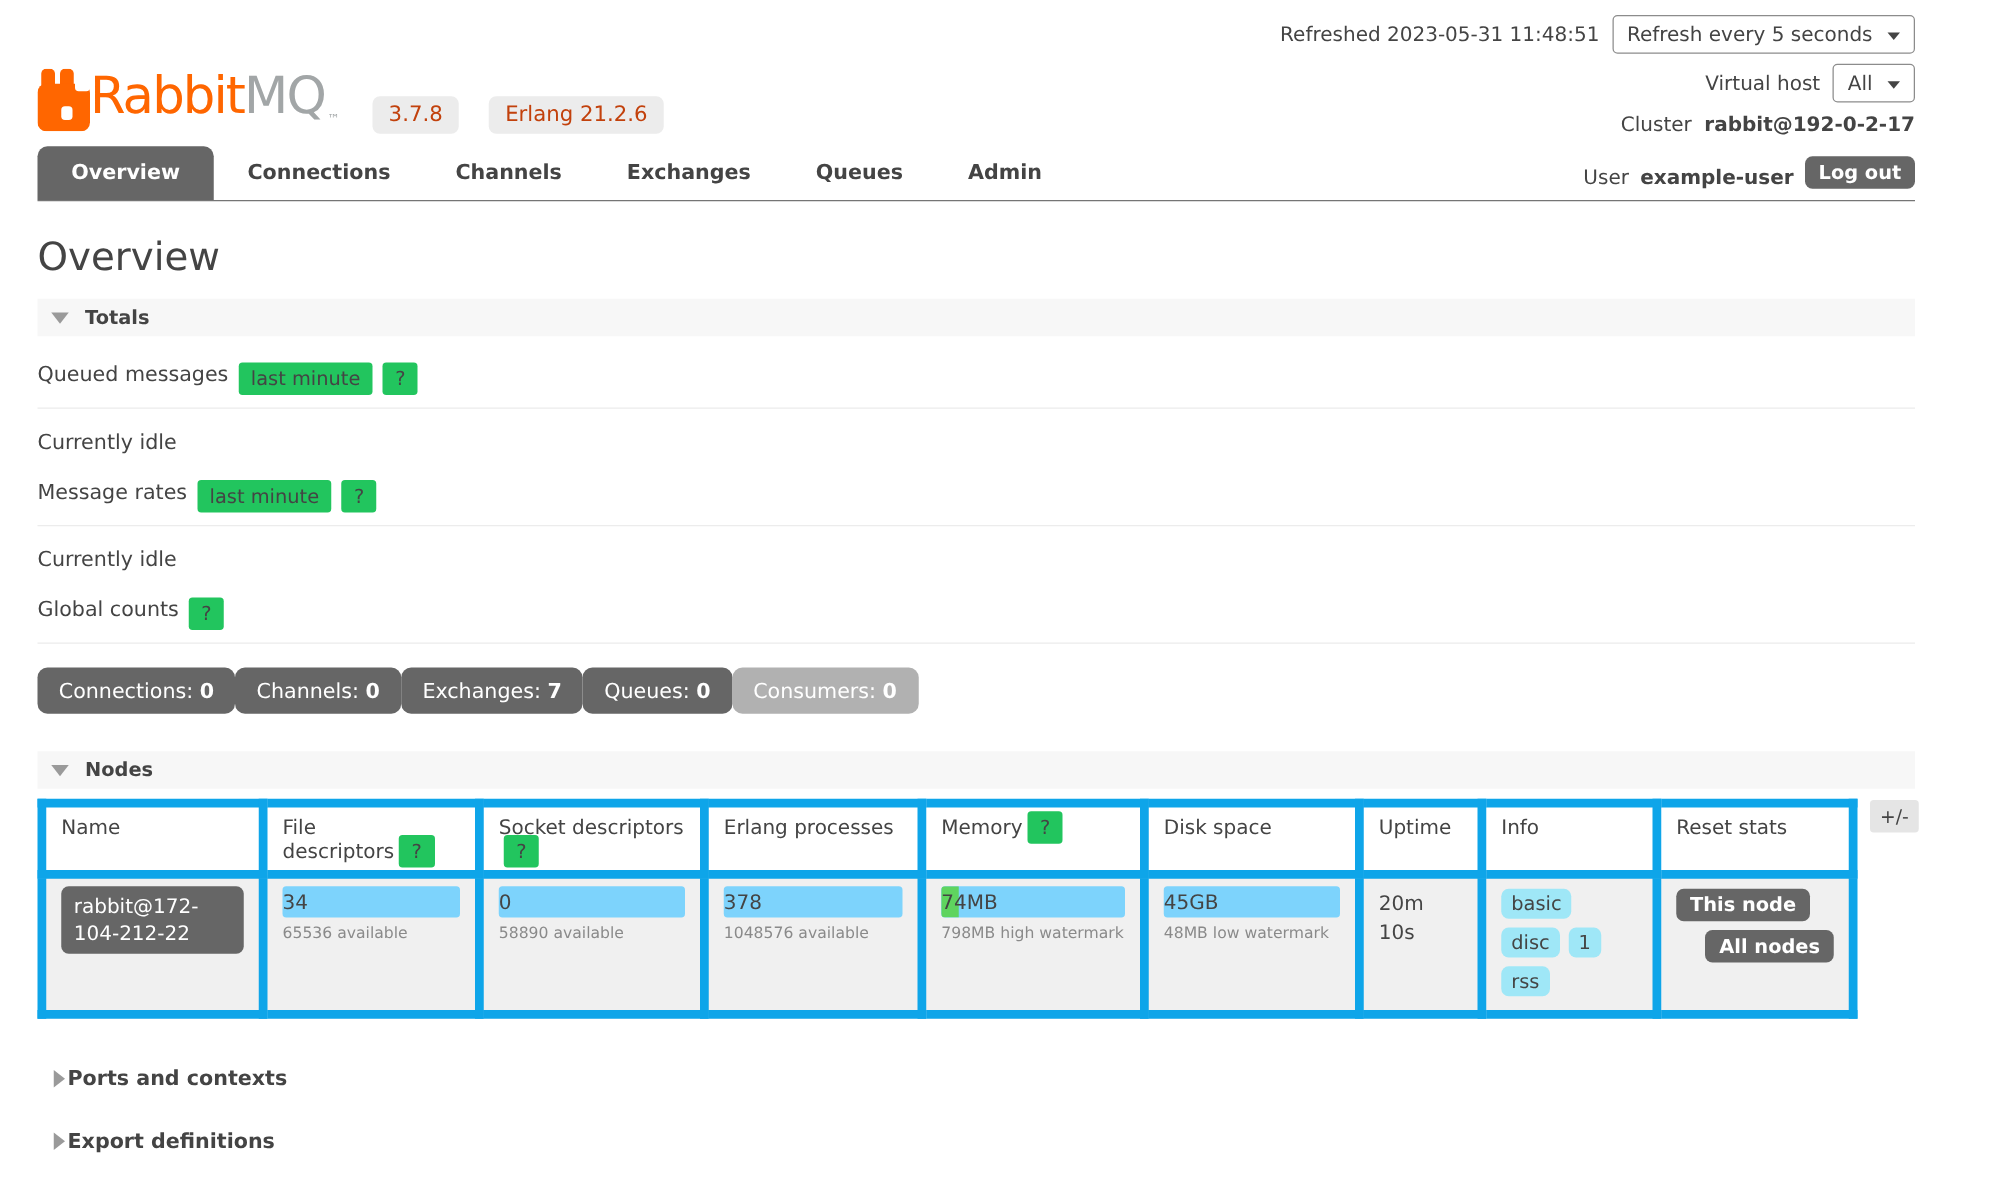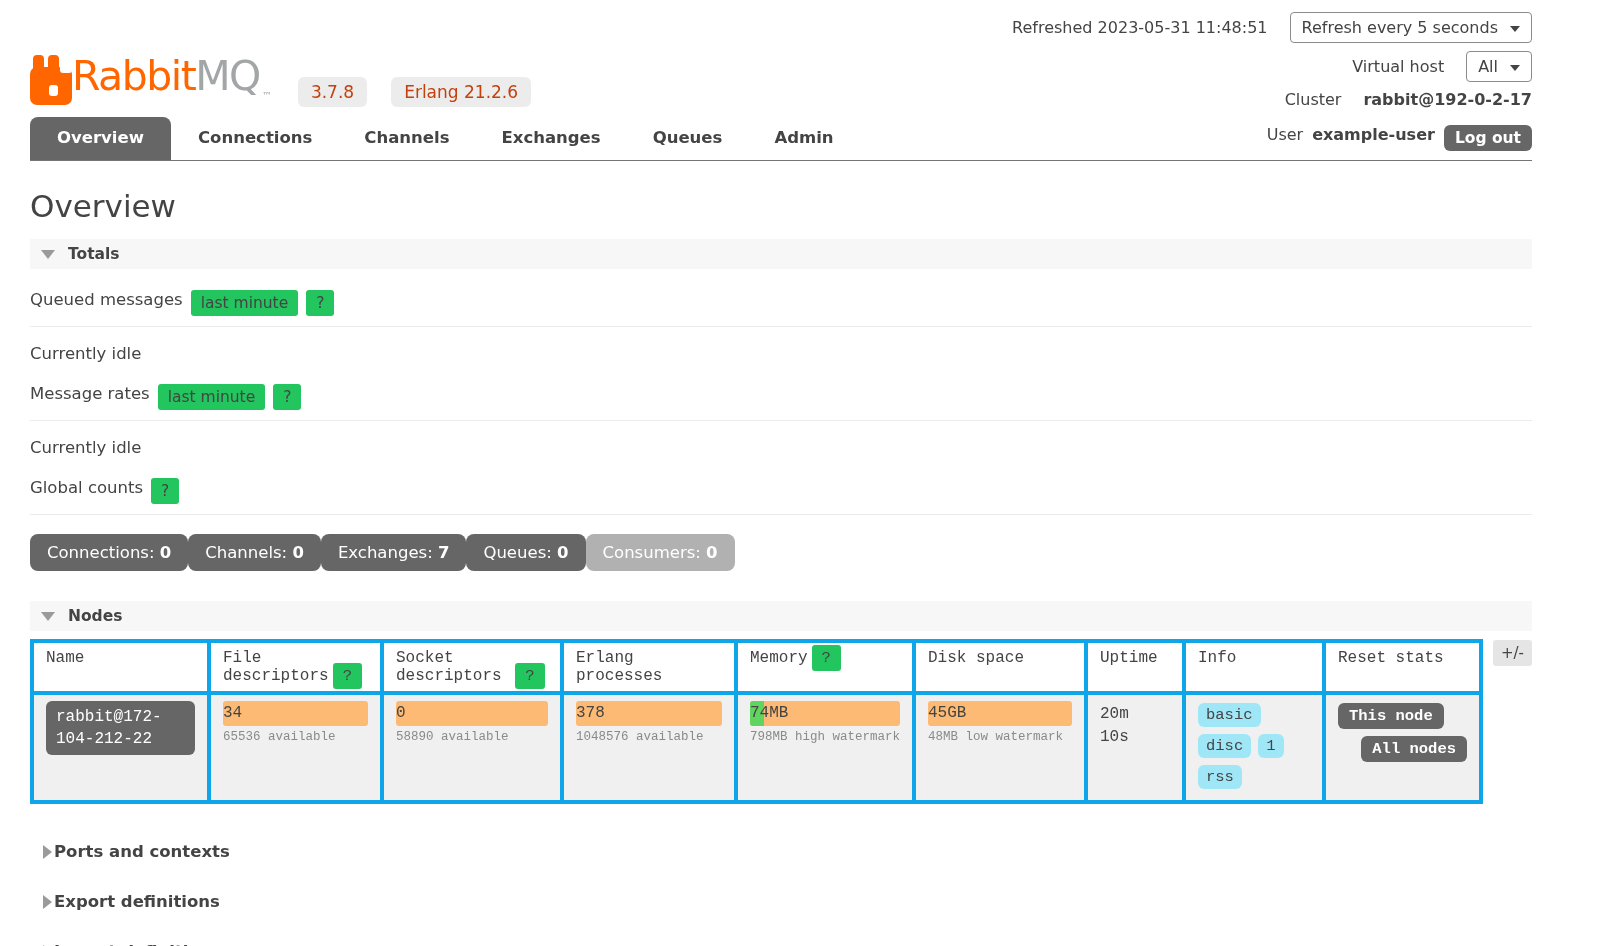--- a/index.html
+++ b/index.html
@@ -13,31 +13,31 @@
   .logo { display:flex; align-items:flex-start; }
   .logo svg { width:42px; height:50px; margin-top:4px; }
   .brand { font-size:41px; line-height:50px; letter-spacing:-1.5px; white-space:nowrap; }
   .brand-primary { color:#ff6600; }
   .brand-secondary { color:#a2a6a7; }
   .tm { font-size:10px; color:#a2a6a7; align-self:flex-end; margin:0 0 8px 2px; }
   .version-badges { display:flex; gap:24px; margin:0 0 2px 26px; }
   .vbadge { background:#ececec; border-radius:6px; padding:5px 13px; font-size:17px; color:#c2410c; white-space:nowrap; }
 
   .top-right { display:flex; flex-direction:column; align-items:flex-end; gap:8px; font-size:16px; }
-  .tr-row { display:flex; align-items:center; gap:22px; }
+  .tr-row { display:flex; align-items:center; gap:10px; }
   .selectbox { border:1px solid #8c8c8c; border-radius:4px; padding:5px 11px; display:inline-flex; align-items:center; gap:12px; background:#fff; font-size:16px; cursor:pointer; white-space:nowrap; }
   .chev { width:0; height:0; border-left:5px solid transparent; border-right:5px solid transparent; border-top:6px solid #444; margin-top:2px; }
   .b { font-weight:bold; }
 
   
   .tabrow { display:flex; align-items:flex-end; justify-content:space-between; border-bottom:1px solid #757575; margin-top:8px; }
   .tabs { display:flex; align-items:flex-end; }
   .tab { font-weight:bold; font-size:16.5px; color:#444; padding:11px 0 13px; margin-right:52px; cursor:pointer; }
   .tab.active { background:#666; color:#fff; border-radius:8px 8px 0 0; padding:11px 27px 13px; margin-right:27px; }
-  .user-area { display:flex; align-items:flex-start; gap:9px; font-size:16px; padding-bottom:9px; }
+  .user-area { display:flex; align-items:flex-end; gap:9px; font-size:16px; padding-bottom:9px; }
   .btn { background:#666; color:#fff; font-weight:bold; border-radius:6px; padding:4px 11px; font-size:15.5px; border:none; font-family:inherit; cursor:pointer; white-space:nowrap; }
 
   
   h1.page-title { font-size:31px; font-weight:400; color:#444; margin:27px 0 15px; }
   .section-bar { background:#f7f7f7; padding:6px 11px; display:flex; align-items:center; gap:13px; font-weight:bold; font-size:15.5px; cursor:pointer; }
   .tri-down { width:0; height:0; border-left:7px solid transparent; border-right:7px solid transparent; border-top:9px solid #9a9a9a; }
   .tri-right { width:0; height:0; border-top:7px solid transparent; border-bottom:7px solid transparent; border-left:9px solid #9a9a9a; }
 
   .statrow { font-size:16.5px; margin-top:21px; padding-bottom:10px; border-bottom:1px solid #ececec; display:flex; align-items:flex-start; gap:8px; }
   .badge { background:#22c55e; border-radius:3px; padding:4px 10px; font-size:15.5px; cursor:pointer; }
@@ -46,30 +46,30 @@
   .counts { display:flex; margin-top:19px; }
   .count-badge { background:#666; color:#fff; border-radius:8px; padding:9px 17px; font-size:16.5px; white-space:nowrap; }
   .count-badge .num { font-weight:bold; }
   .count-badge.muted { background:#b1b1b1; }
 
   .nodes-bar { margin-top:30px; }
 
   
   .table-area { display:flex; align-items:flex-start; gap:10px; margin-top:8px; }
   table.nodes { border-collapse:collapse; table-layout:fixed; width:1449px; font-size:16px; }
-  table.nodes th, table.nodes td { border:4px solid #0ea5e9; text-align:left; vertical-align:top; padding:6px 12px;font-family:Liberation Mono, monospace; }
+  table.nodes th, table.nodes td { border:7px solid #0ea5e9; text-align:left; vertical-align:top; padding:6px 12px; }
   table.nodes th { font-weight:400; color:#444; }
   table.nodes tbody tr { background:#f0f0f0; }
   table.nodes tbody td { height:68px; }
   .hhelp { margin-left:4px; }
 
   .node-badge { background:#666; color:#fff; border-radius:6px; padding:5px 10px; display:inline-block; max-width:152px; font-size:16px; line-height:22px; cursor:pointer; }
 
   .bar-cell { text-align:center; }
-  .bar { position:relative; background:#fdba74; border-radius:3px; height:25px; line-height:25px; color:#444; overflow:hidden; }
+  .bar { position:relative; background:#7dd3fc; border-radius:3px; height:25px; line-height:25px; color:#444; overflow:hidden; }
   .bar .fill { position:absolute; left:0; top:0; bottom:0; background:#5fd45f; }
   .bar .lbl { position:relative; }
   .sub { font-size:12.5px; color:#8a8a8a; margin-top:4px; white-space:nowrap; }
 
   .uptime-div { width:54px; line-height:23px; padding-top:2px; }
 
   .tag { background:#9fe7f7; border-radius:6px; padding:3px 8px; margin:2px 7px 5px 0; display:inline-block; font-size:15.5px; color:#444; }
 
   .reset-cell-inner { display:flex; flex-direction:column; gap:7px; align-items:flex-start; padding-top:2px; }
   .reset-all { align-self:flex-end; }

